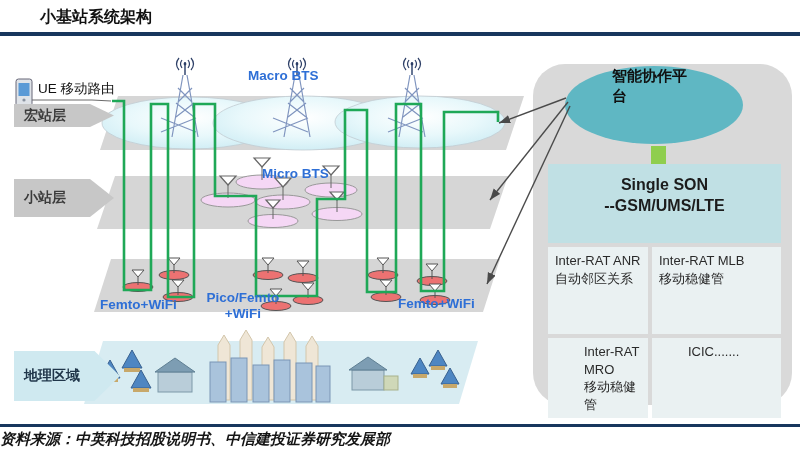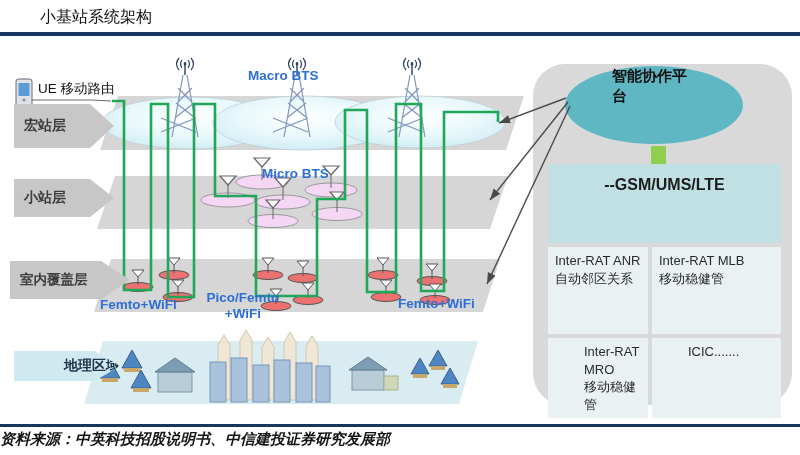--- a/index.html
+++ b/index.html
@@ -1,19 +1,19 @@
 <!DOCTYPE html>
 <html><head>
 <meta charset="utf-8">
 <style>
   html,body{margin:0;padding:0;background:#fff;}
   .page{position:relative;width:800px;height:455px;background:#fff;overflow:hidden;
         font-family:"Liberation Sans",sans-serif;}
   
-  .page-title{position:absolute;left:40px;top:7px;font-size:16px;font-weight:normal;color:#111;z-index:4;}
+  .page-title{position:absolute;left:40px;top:7px;font-size:16px;font-weight:bold;color:#111;z-index:4;}
   .title-rule{position:absolute;left:0;top:32px;width:800px;height:4px;background:#17365d;z-index:4;}
   
   .source-rule{position:absolute;left:0;top:424px;width:800px;height:3px;background:#17365d;z-index:4;}
   .source-text{position:absolute;left:0;top:430px;font-family:"DejaVu Serif",serif;
                font-style:italic;font-weight:bold;font-size:15px;color:#151515;z-index:4;}
   
   svg.diagram{position:absolute;left:0;top:0;z-index:2;pointer-events:none;}
   
   .layer-tag{position:absolute;z-index:3;background:#c7c7c7;color:#3c3c3c;font-weight:bold;
              font-size:14px;display:flex;align-items:center;padding-left:10px;box-sizing:border-box;
@@ -48,20 +48,21 @@
   <div class="page-title">小基站系统架构</div>
   <div class="title-rule"></div>
 
   <div class="panel"></div>
   <div class="platform-ellipse">
     <div class="txt">智能协作平台</div>
   </div>
   <div class="arrow-stem"></div>
   <div class="arrow-head"></div>
   <div class="son-box">
+    <div>Single SON</div>
     <div>--GSM/UMS/LTE</div>
   </div>
   <div class="son-table">
     <div class="son-cell r1">
       <div>Inter-RAT ANR</div>
       <div>自动邻区关系</div>
     </div>
     <div class="son-cell r1">
       <div>Inter-RAT MLB</div>
       <div>移动稳健管</div>
@@ -268,30 +269,27 @@
         <polygon points="420,358 411,374 429,374" fill="#4e86c2"></polygon>
           <rect x="413" y="374" width="14" height="4" fill="#c8a86a" stroke="none"></rect>
         <polygon points="438,350 429,366 447,366" fill="#4e86c2"></polygon>
           <rect x="431" y="366" width="14" height="4" fill="#c8a86a" stroke="none"></rect>
         <polygon points="450,368 441,384 459,384" fill="#4e86c2"></polygon>
           <rect x="443" y="384" width="14" height="4" fill="#c8a86a" stroke="none"></rect>
       </g>
     </g>
   </svg>
 
-  <div class="layer-tag" style="left:14px;top:104px;width:100px;height:44px;">
+  <div class="layer-tag" style="left:14px;top:104px;width:100px;height:23px;">
     <span>宏站层</span>
   </div>
   <div class="layer-tag" style="left:14px;top:179px;width:100px;height:38px;">
     <span>小站层</span>
   </div>
-  <div class="layer-tag" style="left:10px;top:261px;width:120px;height:38px;font-size:13.5px;">
-    <span>室内覆盖层</span>
-  </div>
-  <div class="layer-tag geo" style="left:14px;top:351px;width:106px;height:30px;justify-content:flex-end;">
+  <div class="layer-tag geo" style="left:14px;top:351px;width:106px;height:50px;">
     <span>地理区域</span>
   </div>
 
   <div class="ue-label">UE 移动路由</div>
   <div class="blab" style="left:248px;top:68px;">Macro BTS</div>
   <div class="blab" style="left:262px;top:166px;">Micro BTS</div>
   <div class="blab" style="left:100px;top:297px;">Femto+WiFi</div>
   <div class="blab" style="left:198px;top:290px;width:90px;text-align:center;">
     <span style="display:block;">Pico/Femto</span>
     <span style="display:block;">+WiFi</span>

